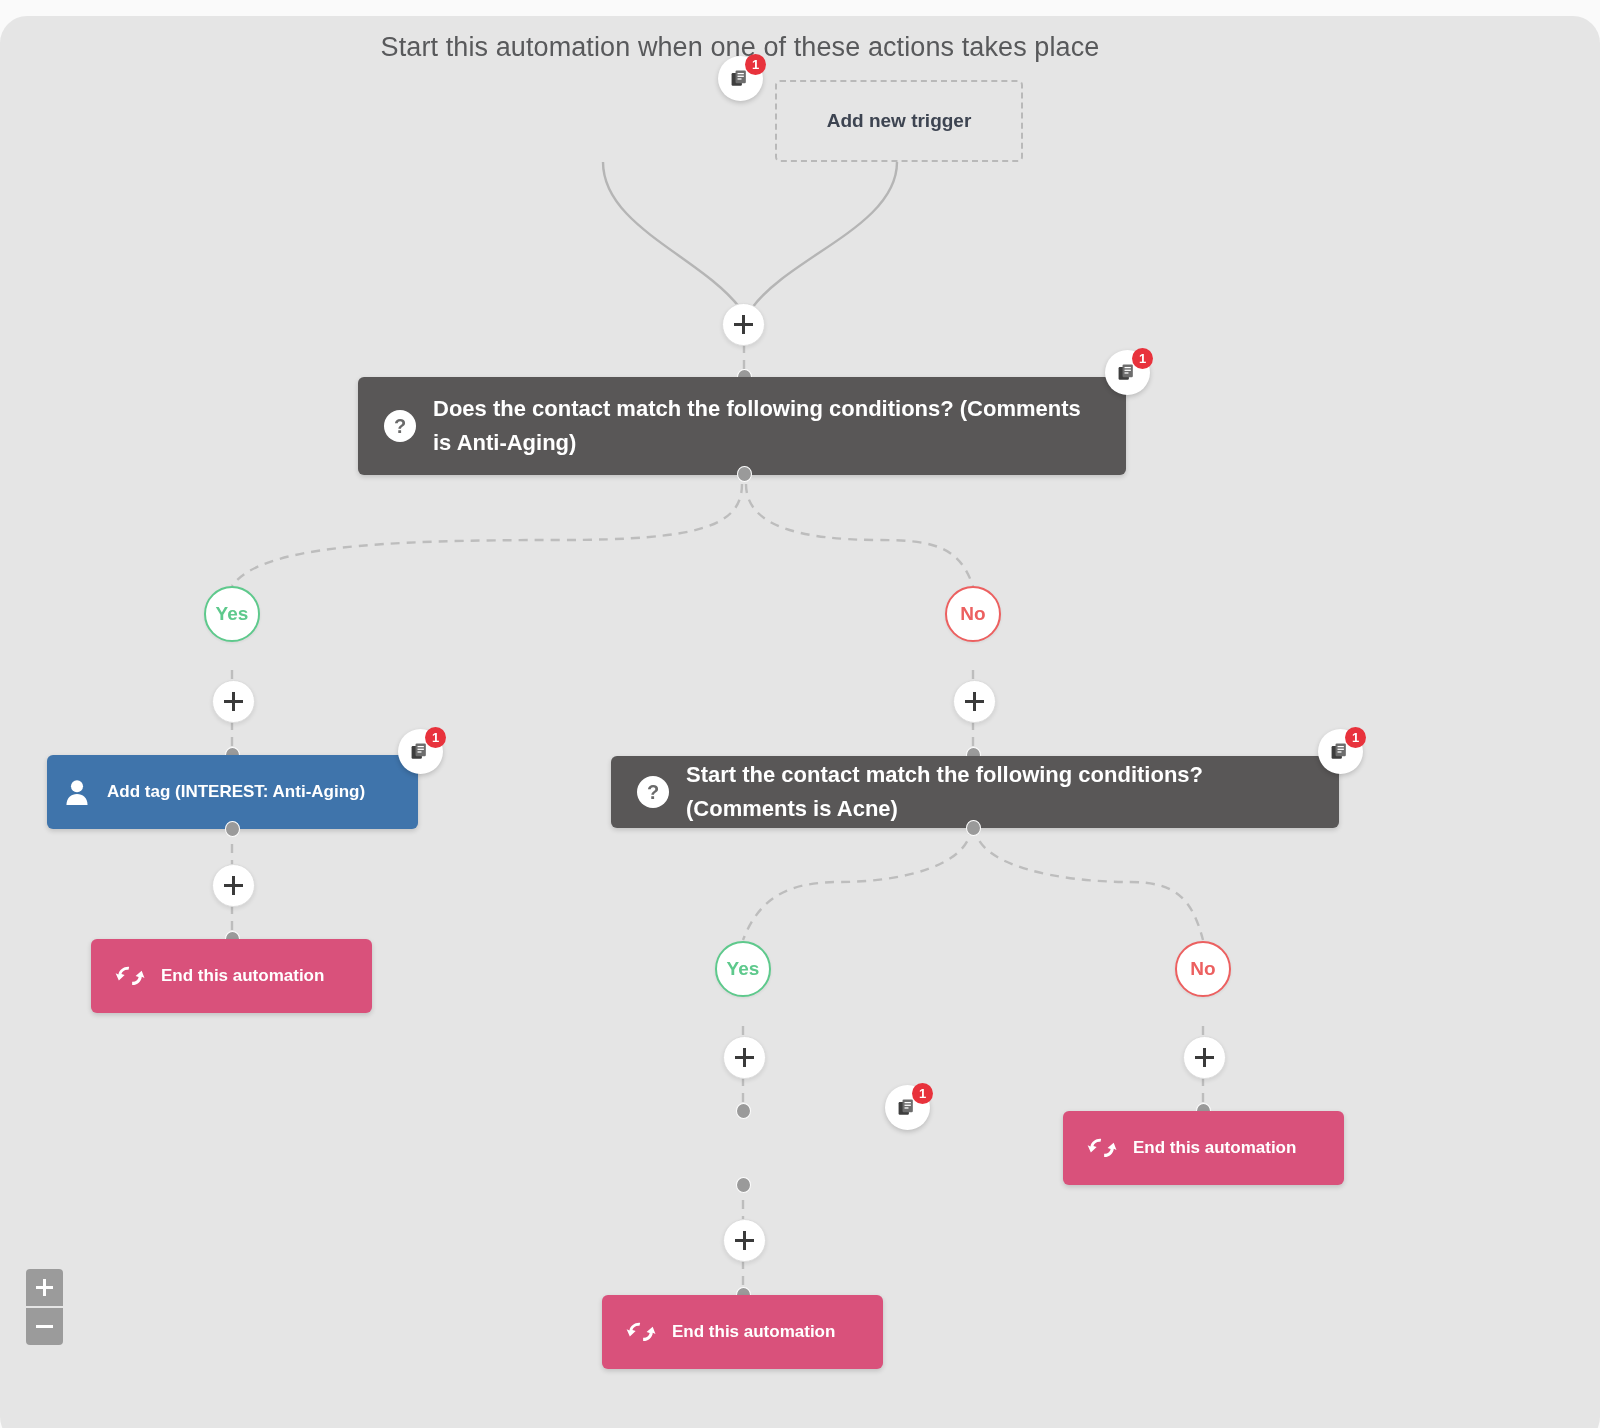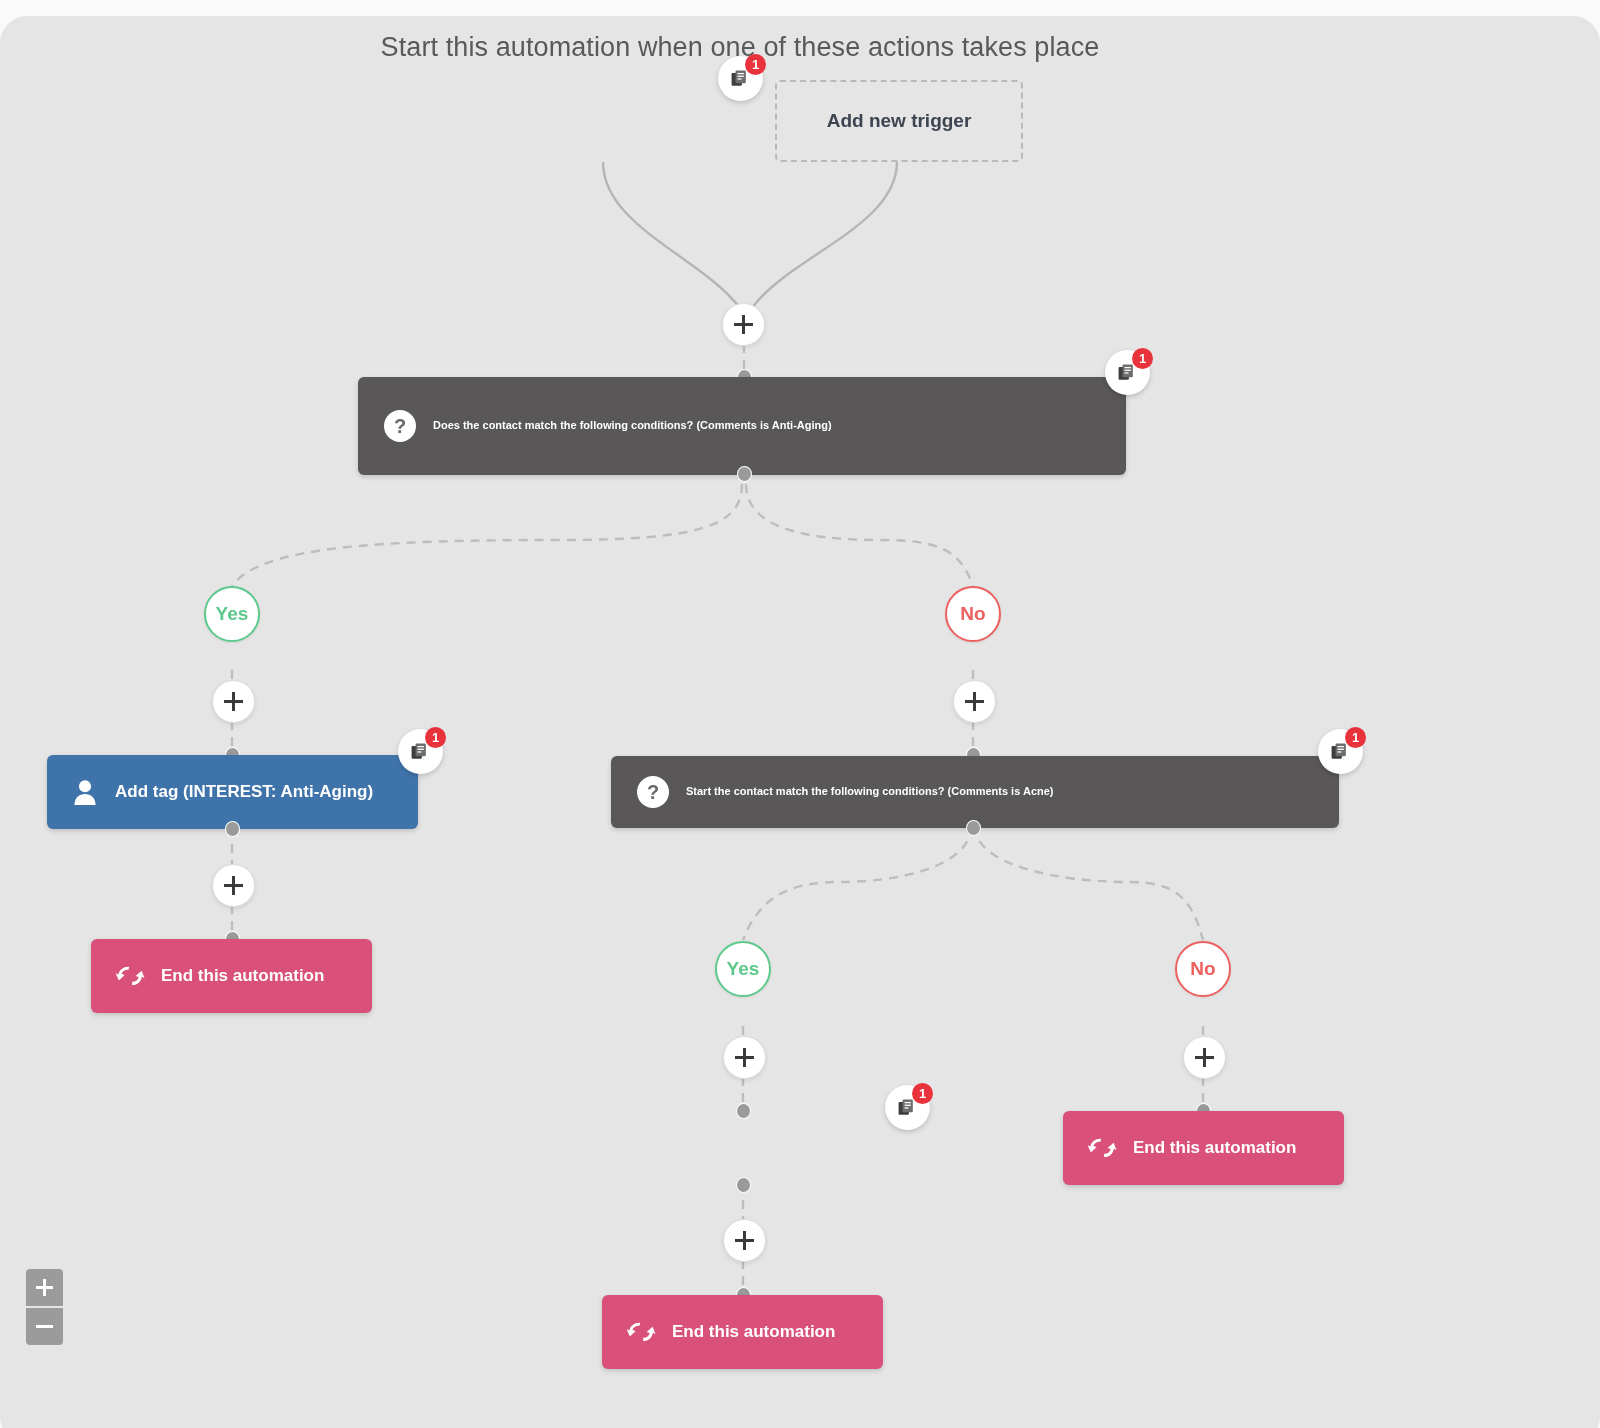--- a/index.html
+++ b/index.html
@@ -173,33 +173,33 @@
     color: #6a6a6a;
     display: flex;
     align-items: center;
     justify-content: center;
     font-size: 20px;
     font-weight: bold;
     margin-right: 17px;
   }
   .cond-text {
     color: #ffffff;
-    font-size: 11px;
+    font-size: 22px;
     font-weight: bold;
     line-height: 1.55;
   }
 
   
   .action {
     background: #3f74ab;
     border-radius: 6px;
     box-shadow: 0 2px 5px rgba(0,0,0,0.16);
     display: flex;
     align-items: center;
-    padding: 0 24px;
+    padding: 0 16px;
     box-sizing: border-box;
   }
   .action-icon {
     flex: 0 0 auto;
     width: 28px;
     height: 30px;
     margin-right: 16px;
     display: flex;
     align-items: center;
     justify-content: center;

